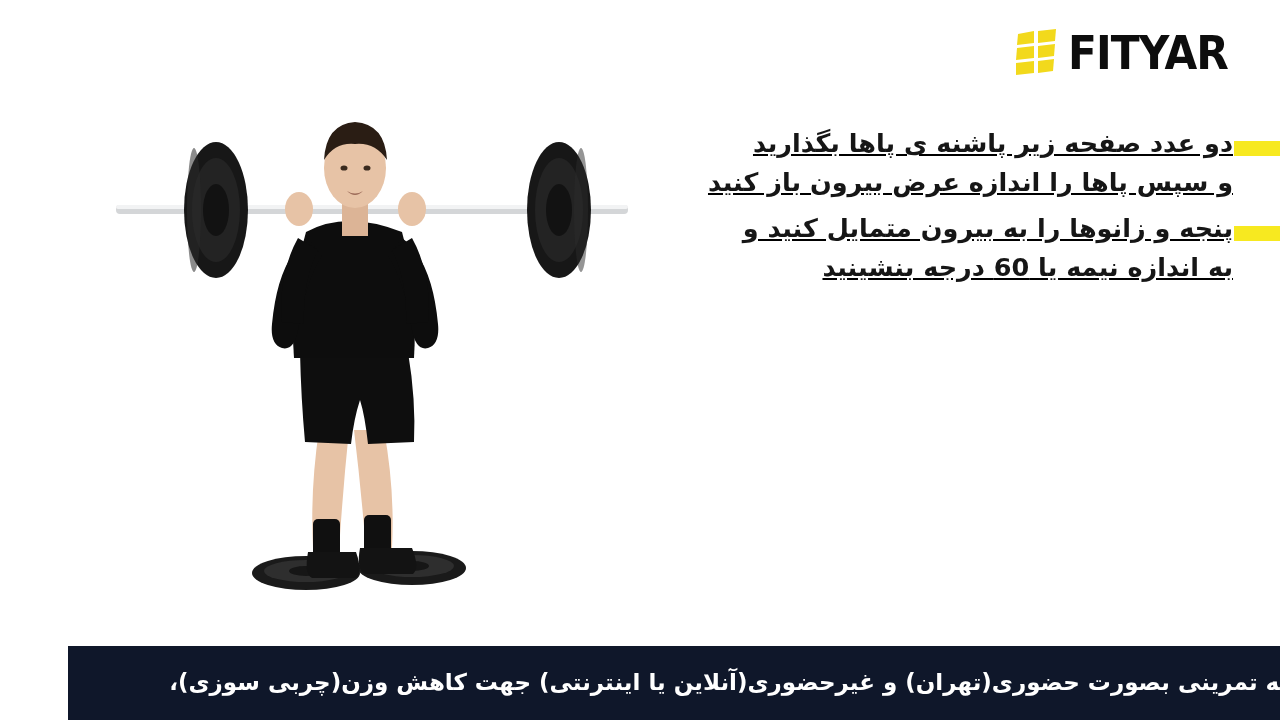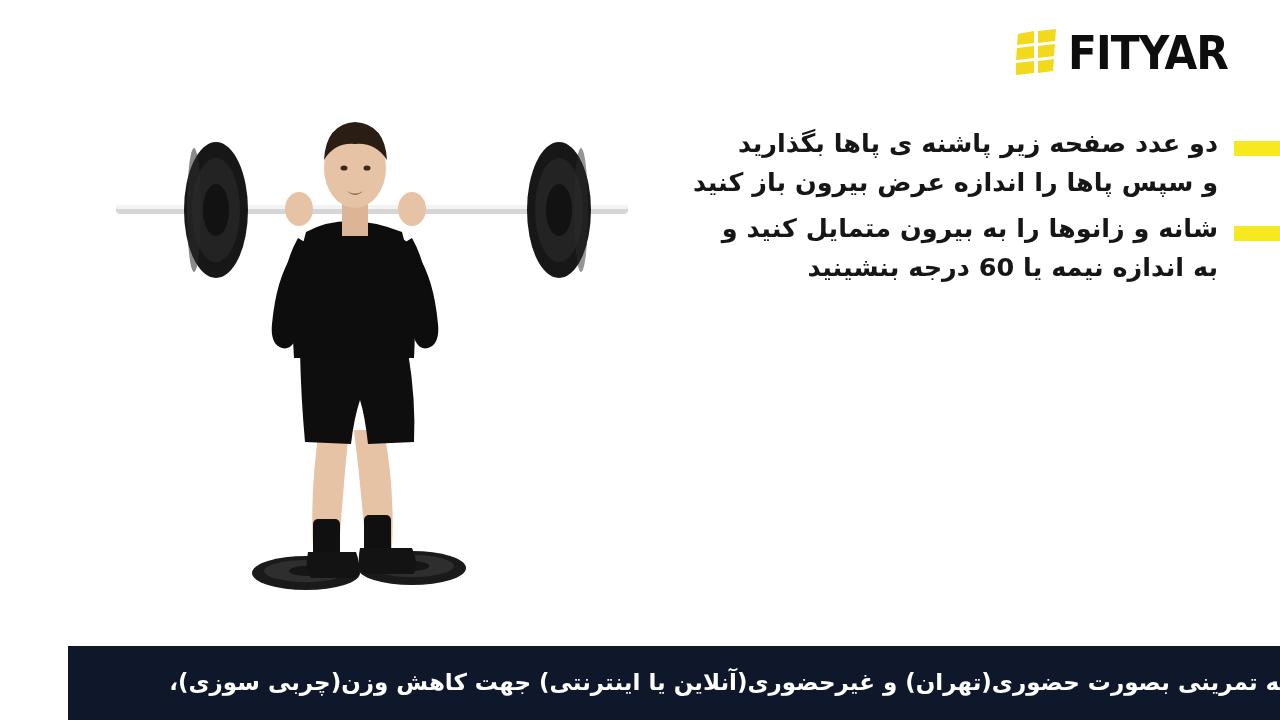--- a/index.html
+++ b/index.html
@@ -51,22 +51,23 @@
   .instructions {
     position: absolute;
     top: 124px;
     right: 0;
     width: 640px;
     direction: rtl;
     text-align: right;
   }
   .bullet-block {
     position: relative;
-    padding-right: 62px;
+    padding-right: 47px;
     margin-bottom: 6px;
+    text-decoration: underline;
   }
   .bullet-marker {
     position: absolute;
     top: 17px;
     right: 0;
     width: 46px;
     height: 15px;
     background: #F7E920;
   }
   .bullet-line {
@@ -203,21 +204,21 @@
   <div class="instructions">
 
     <div class="bullet-block">
       <span class="bullet-marker"></span>
       <div class="bullet-line">دو عدد صفحه زیر پاشنه ی پاها بگذارید</div>
       <div class="bullet-line">و سپس پاها را اندازه عرض بیرون باز کنید</div>
     </div>
 
     <div class="bullet-block">
       <span class="bullet-marker"></span>
-      <div class="bullet-line">شانه و زانوها را به بیرون متمایل کنید و</div>
+      <div class="bullet-line">پنجه و زانوها را به بیرون متمایل کنید و</div>
       <div class="bullet-line">به اندازه نیمه یا 60 درجه بنشینید</div>
     </div>
 
   </div>
 
   <div class="ticker">
     <div class="ticker-text">برنامه تمرینی بصورت حضوری(تهران) و غیرحضوری(آنلاین یا اینترنتی) جهت کاهش وزن(چربی سوزی)،</div>
   </div>
 
 </div>

